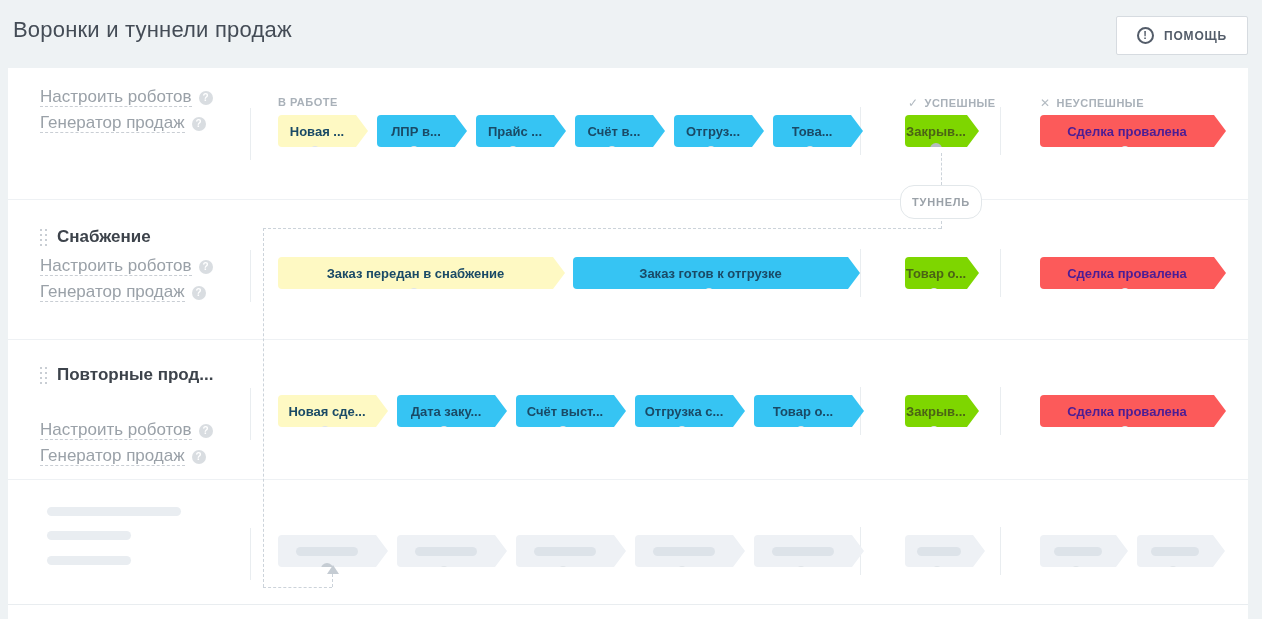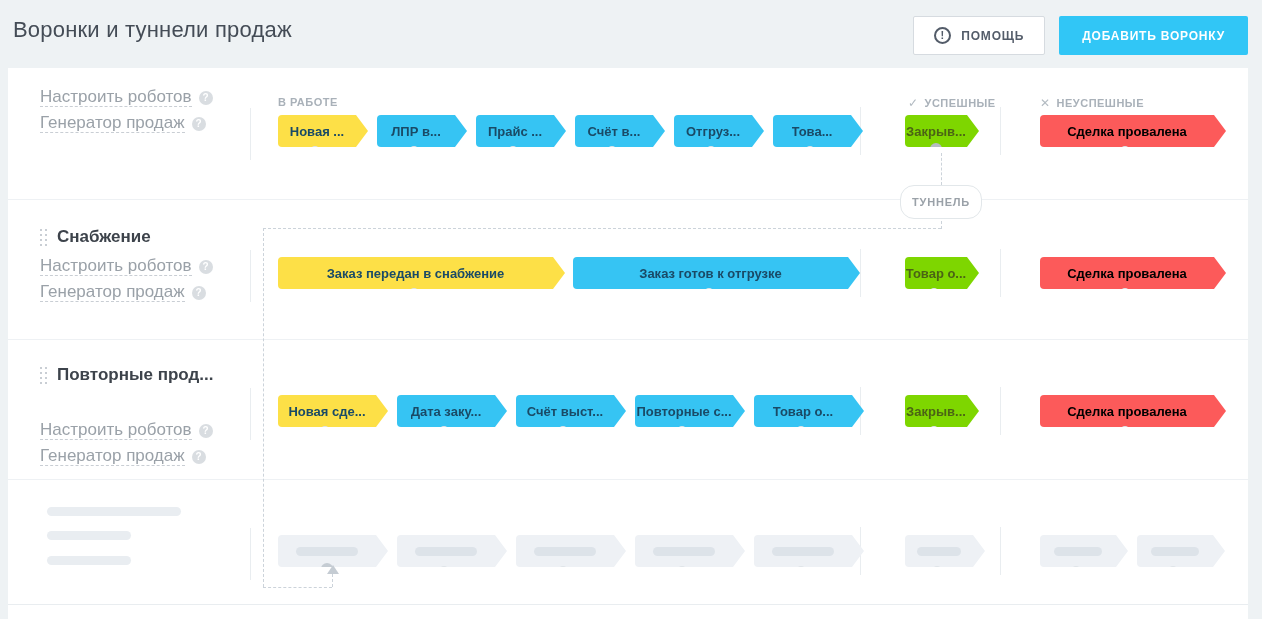--- a/index.html
+++ b/index.html
@@ -39,24 +39,24 @@
   .lane { position:absolute; left:256px; right:8px; display:flex; }
   .g-work { width:596px; padding-left:14px; display:flex; flex:none; }
   .g-succ { width:139px; padding-left:44px; display:flex; flex:none; }
   .g-fail { flex:1; padding-left:39px; display:flex; }
   .vdiv { width:1px; height:48px; background:#e9edf0; margin-top:-8px; flex:none; }
 
   .stage { position:relative; height:32px; border-radius:4px 0 0 4px; flex:none; cursor:pointer;
            clip-path:polygon(0 0, calc(100% - 12px) 0, 100% 50%, calc(100% - 12px) 100%, 0 100%);
            display:flex; align-items:center; justify-content:center; padding-right:12px; }
   .stage-label { font-size:13px; font-weight:600; white-space:nowrap; overflow:hidden; }
-  .s-first { background:#fde047; } .s-first .stage-label { color:#1a4a66; }
+  .s-first { background:#fef9c3; } .s-first .stage-label { color:#1a4a66; }
   .s-blue  { background:#36c4f3; } .s-blue  .stage-label { color:#1a4a66; }
   .s-green { background:#7ed600; } .s-green .stage-label { color:#4b6414; }
-  .s-red   { background:#fc5a5a; } .s-red   .stage-label { color:#000000; }
+  .s-red   { background:#fc5a5a; } .s-red   .stage-label { color:#4c1d95; }
   .s-ghost { background:#eef1f5; cursor:default; }
   .ghost-bar { width:64%; height:9px; border-radius:5px; background:#dde3e9; }
 
   .dot { position:absolute; bottom:-7px; left:calc(50% - 12px); width:8px; height:8px; background:#fff; border:2px solid #e0e4e8; border-radius:50%; cursor:pointer; }
   .dot-filled { width:12px; height:12px; bottom:-8px; left:calc(50% - 12px); background:#b6bcc3; border:none; }
   .dot-ghost-filled { width:12px; height:12px; bottom:-8px; left:calc(50% - 12px); background:#c5ccd3; border:none; }
 
   .w90{width:90px; margin-right:9px;} .w287{width:287px; margin-right:8px;} .w110{width:110px; margin-right:9px;}
   .w74{width:74px;} .w186{width:186px;} .w80{width:80px;} .w88{width:88px; margin-right:9px;}
   .mr0{margin-right:0;}
@@ -75,21 +75,20 @@
 </head>
 <body>
 
 <div class="topbar">
   <div class="page-title">Воронки и туннели продаж</div>
   <div class="topbar-actions">
     <button class="btn btn-help">
       <span class="info-circle">!</span>
       <span>ПОМОЩЬ</span>
     </button>
-    <button class="btn btn-add">ДОБАВИТЬ ВОРОНКУ</button>
   </div>
 </div>
 
 <div class="panel">
 
   <div class="frow" style="height:132px;">
     <div class="col-head" style="left:270px; top:28px;">
       <span>В РАБОТЕ</span>
     </div>
     <div class="col-head" style="left:900px; top:28px;">
@@ -230,21 +229,21 @@
           </div>
         <div class="stage s-blue w110">
             <span class="stage-label">Дата заку...</span>
             <span class="dot"></span>
           </div>
         <div class="stage s-blue w110">
             <span class="stage-label">Счёт выст...</span>
             <span class="dot"></span>
           </div>
         <div class="stage s-blue w110">
-            <span class="stage-label">Повторные с...</span>
+            <span class="stage-label">Отгрузка с...</span>
             <span class="dot"></span>
           </div>
         <div class="stage s-blue w110 mr0">
             <span class="stage-label">Товар о...</span>
             <span class="dot"></span>
           </div>
       </div>
       <div class="vdiv"></div>
       <div class="g-succ">
         <div class="stage s-green w74">

